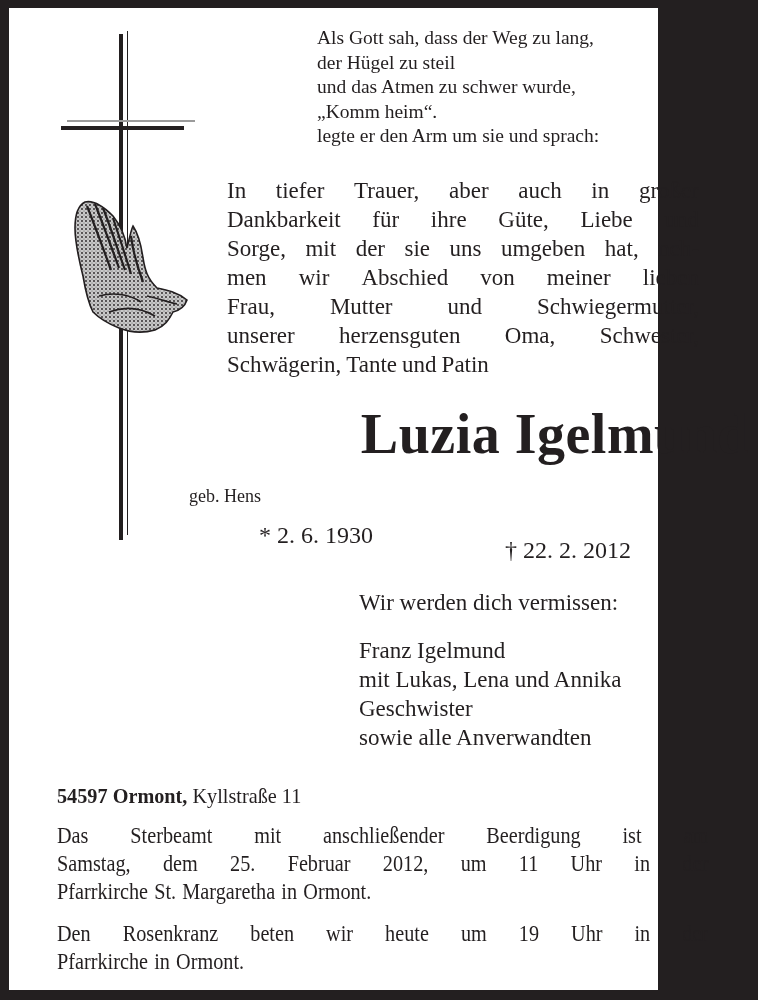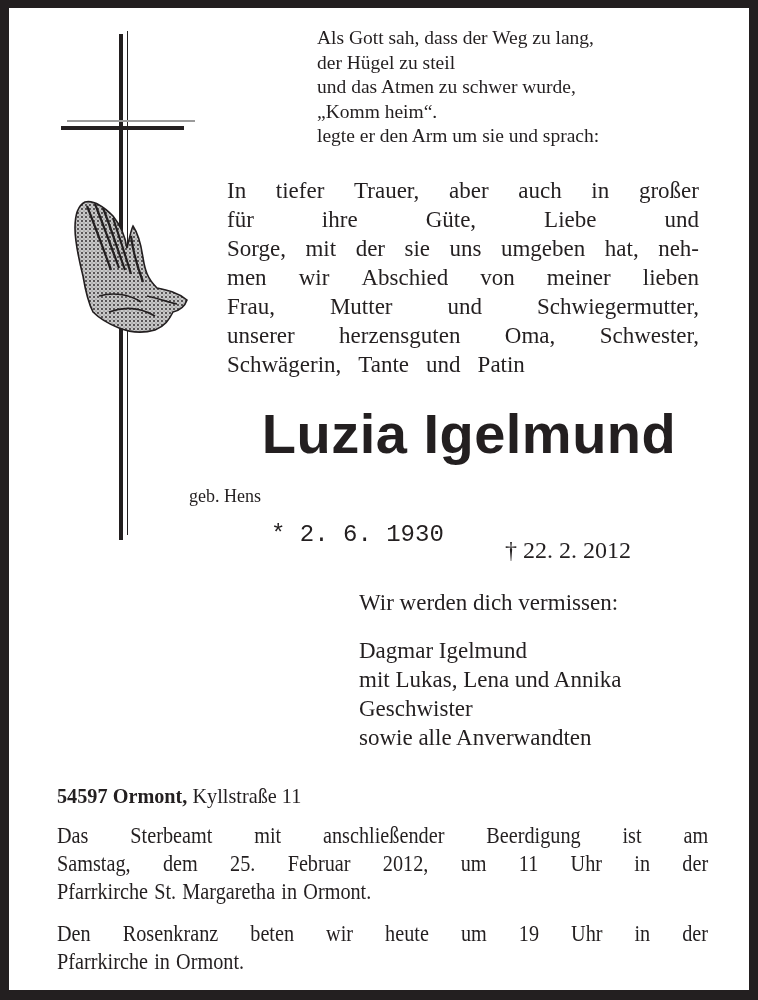--- a/index.html
+++ b/index.html
@@ -1,21 +1,21 @@
 <!DOCTYPE html>
 <html><head>
 <meta charset="utf-8">
 <style>
   html, body { margin: 0; padding: 0; }
   body {
     width: 758px; height: 1000px; background: #231f20; position: relative; overflow: hidden;
     font-family: "DejaVu Serif", "Liberation Serif", serif; color: #231f20;
   }
   .sheet {
-    position: absolute; left: 9px; top: 8px; width: 740px; height: 982px;
+    position: absolute; left: 9px; top: 8px; width: 649px; height: 982px;
     background: #ffffff;
   }
   .abs { position: absolute; }
   
   .cross-v-dark { left: 110px; top: 26px; width: 4px; height: 506px; background: #231f20; }
   .cross-v-thin { left: 118px; top: 23px; width: 1px; height: 504px; background: #231f20; }
   .cross-h-dark { left: 52px; top: 118px; width: 123px; height: 4px; background: #231f20; }
   .cross-h-light { left: 58px; top: 112px; width: 128px; height: 2px; background: #9b9b9b; }
   .hands { left: 60px; top: 188px; width: 120px; height: 160px; }
 
@@ -23,32 +23,32 @@
     left: 308px; top: 18px; width: 400px;
     font-family: "Liberation Serif", serif; font-size: 19.5px; line-height: 24.5px;
   }
   .poem div { white-space: nowrap; }
 
   .intro {
     left: 218px; top: 168px; width: 472px;
     font-family: "Liberation Serif", serif; font-size: 23px; line-height: 29px;
   }
   .intro .line { display: flex; justify-content: space-between; white-space: nowrap; }
-  .intro .line.last { justify-content: flex-start; gap: 17px; }
+  .intro .line.last { justify-content: flex-start; gap: 5px; }
 
   .name {
-    left: 180px; top: 394px; width: 560px; text-align: center;
-    font-family: Liberation Sans, sans-serif; font-weight: bold; font-size: 56px; line-height: 64px;
+    left: 180px; top: 394px; width: 560px; text-align: right;
+    font-family: Liberation Serif, serif; font-weight: bold; font-size: 56px; line-height: 64px;
     letter-spacing: 0.5px;
   }
   .maiden {
     left: 180px; top: 474px; width: 560px; text-align: left;
     font-family: "Liberation Serif", serif; font-size: 18px; line-height: 28px;
   }
-  .birth { left: 262px; top: 512px; font-family: Liberation Mono, monospace; font-size: 24px; line-height: 30px; white-space: nowrap; }
+  .birth { left: 250px; top: 512px; font-family: Liberation Serif, serif; font-size: 24px; line-height: 30px; white-space: nowrap; }
   .death { left: 496px; top: 527px; font-family: "Liberation Serif", serif; font-size: 24px; line-height: 30px; white-space: nowrap; }
 
   .mourners {
     left: 350px; top: 580px; width: 380px;
     font-family: "Liberation Serif", serif; font-size: 23px; line-height: 29px;
   }
   .mourners .heading { margin-bottom: 19px; white-space: nowrap; }
   .mourners .item { white-space: nowrap; }
 
   .address {
@@ -107,20 +107,21 @@
     <div class="line">
         <span>In</span>
         <span>tiefer</span>
         <span>Trauer,</span>
         <span>aber</span>
         <span>auch</span>
         <span>in</span>
         <span>großer</span>
       </div>
     <div class="line">
+        <span>Dankbarkeit</span>
         <span>für</span>
         <span>ihre</span>
         <span>Güte,</span>
         <span>Liebe</span>
         <span>und</span>
       </div>
     <div class="line">
         <span>Sorge,</span>
         <span>mit</span>
         <span>der</span>
@@ -158,21 +159,21 @@
       </div>
   </div>
 
   <div class="abs name">Luzia Igelmund</div>
   <div class="abs maiden">geb. Hens</div>
   <div class="abs birth">* 2. 6. 1930</div>
   <div class="abs death">† 22. 2. 2012</div>
 
   <div class="abs mourners">
     <div class="heading">Wir werden dich vermissen:</div>
-    <div class="item">Dagmar Igelmund</div>
+    <div class="item">Franz Igelmund</div>
     <div class="item">mit Lukas, Lena und Annika</div>
     <div class="item">Geschwister</div>
     <div class="item">sowie alle Anverwandten</div>
   </div>
 
   <div class="abs address">
     <b>54597 Ormont,</b>
     <span>Kyllstraße 11</span>
   </div>
 

